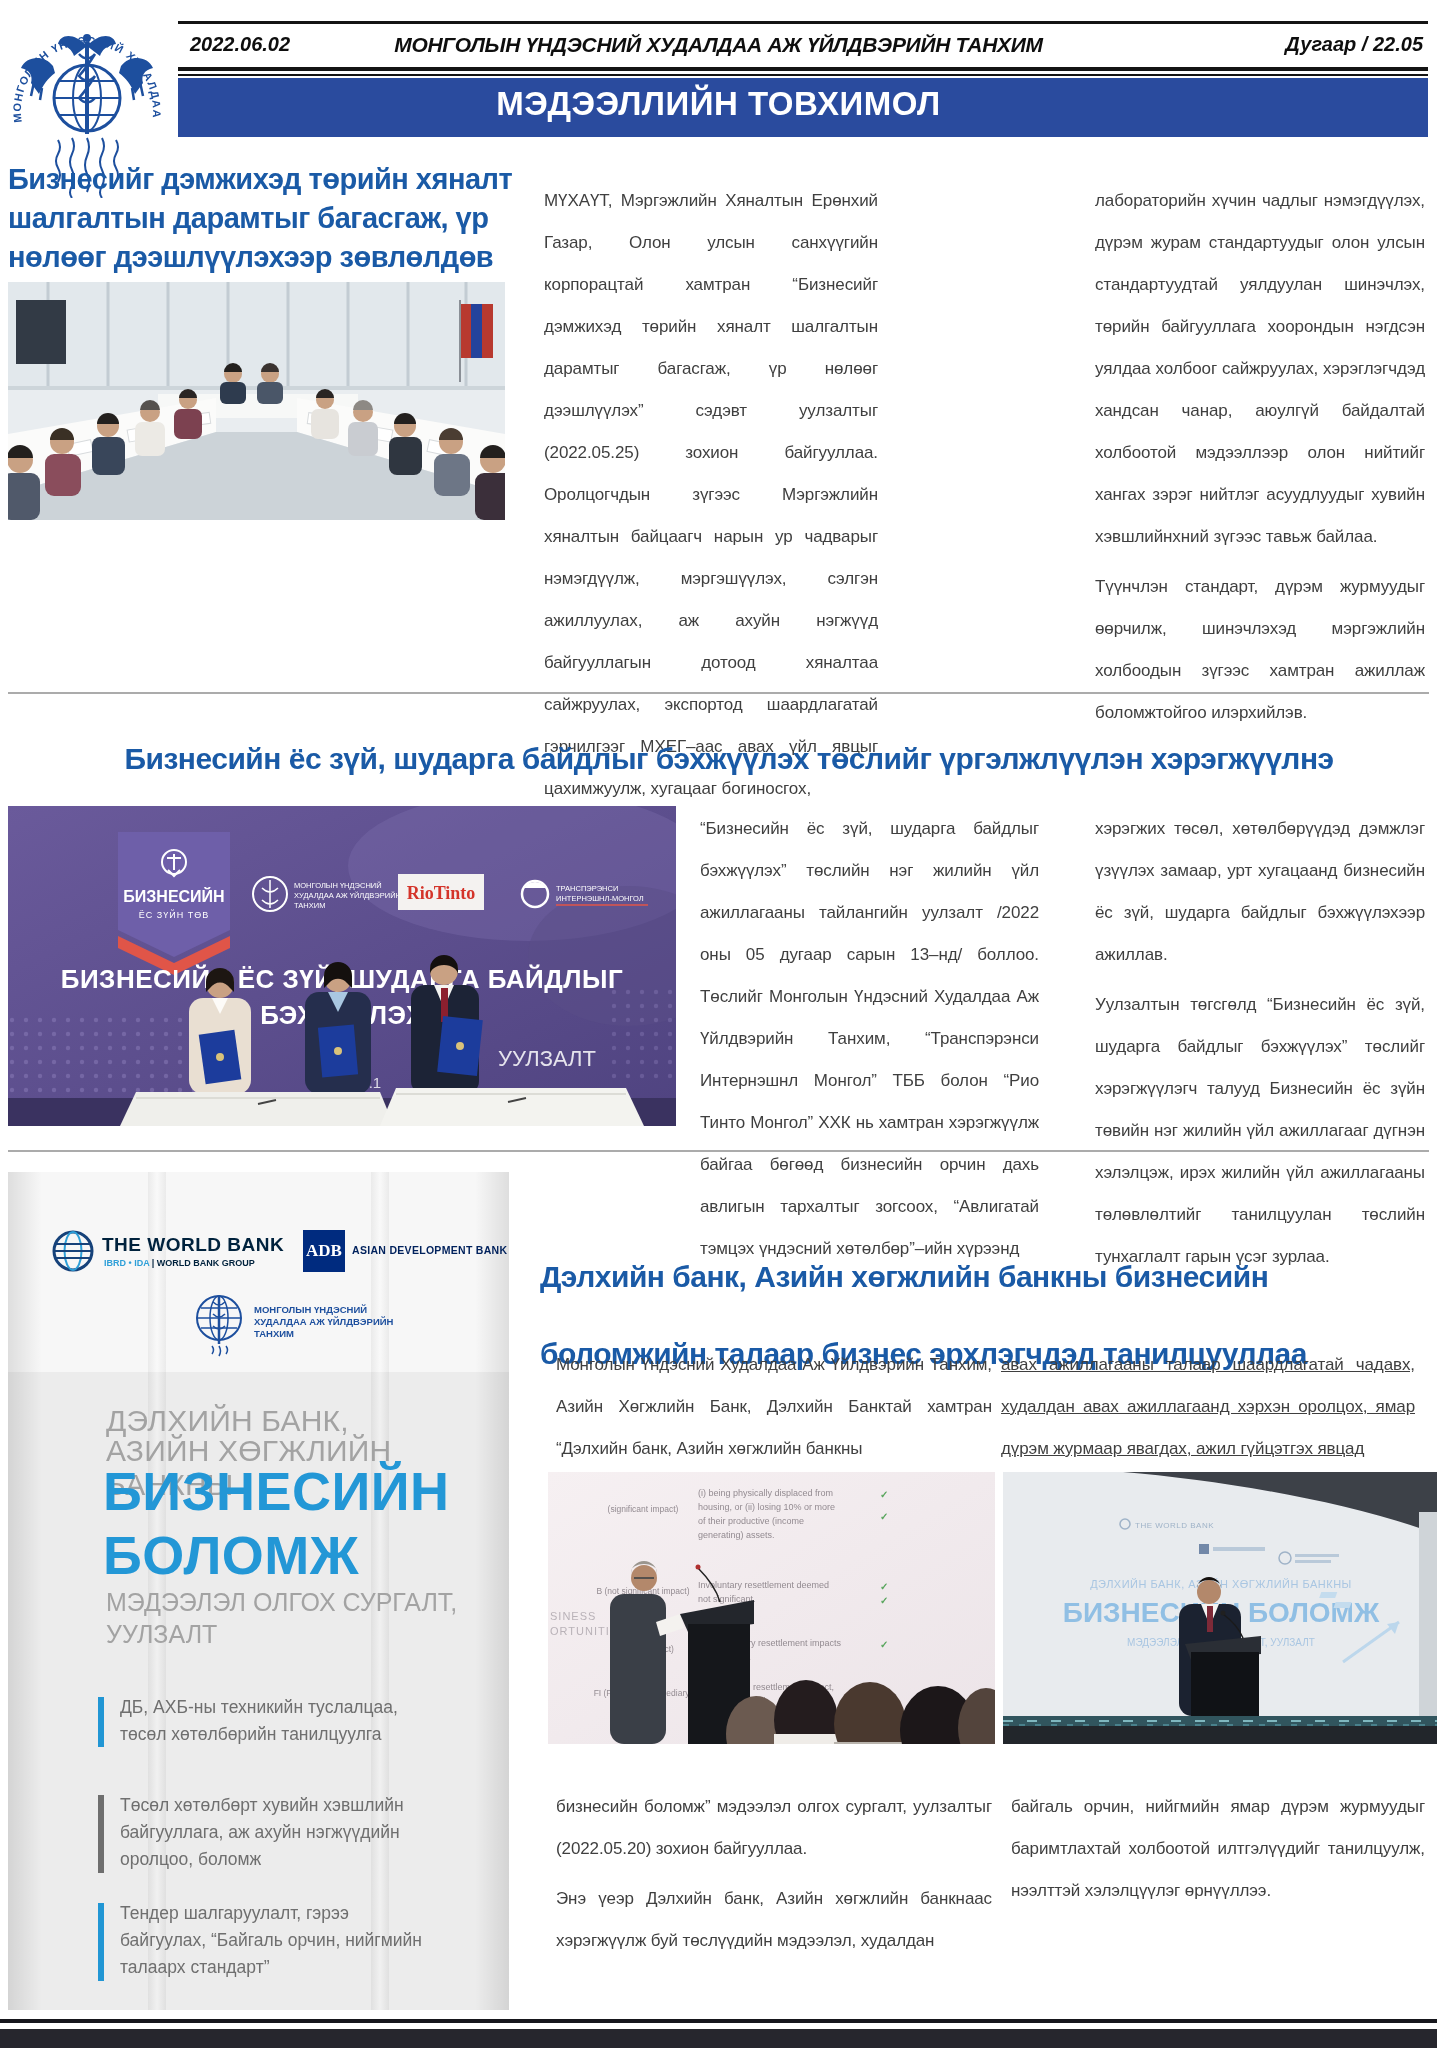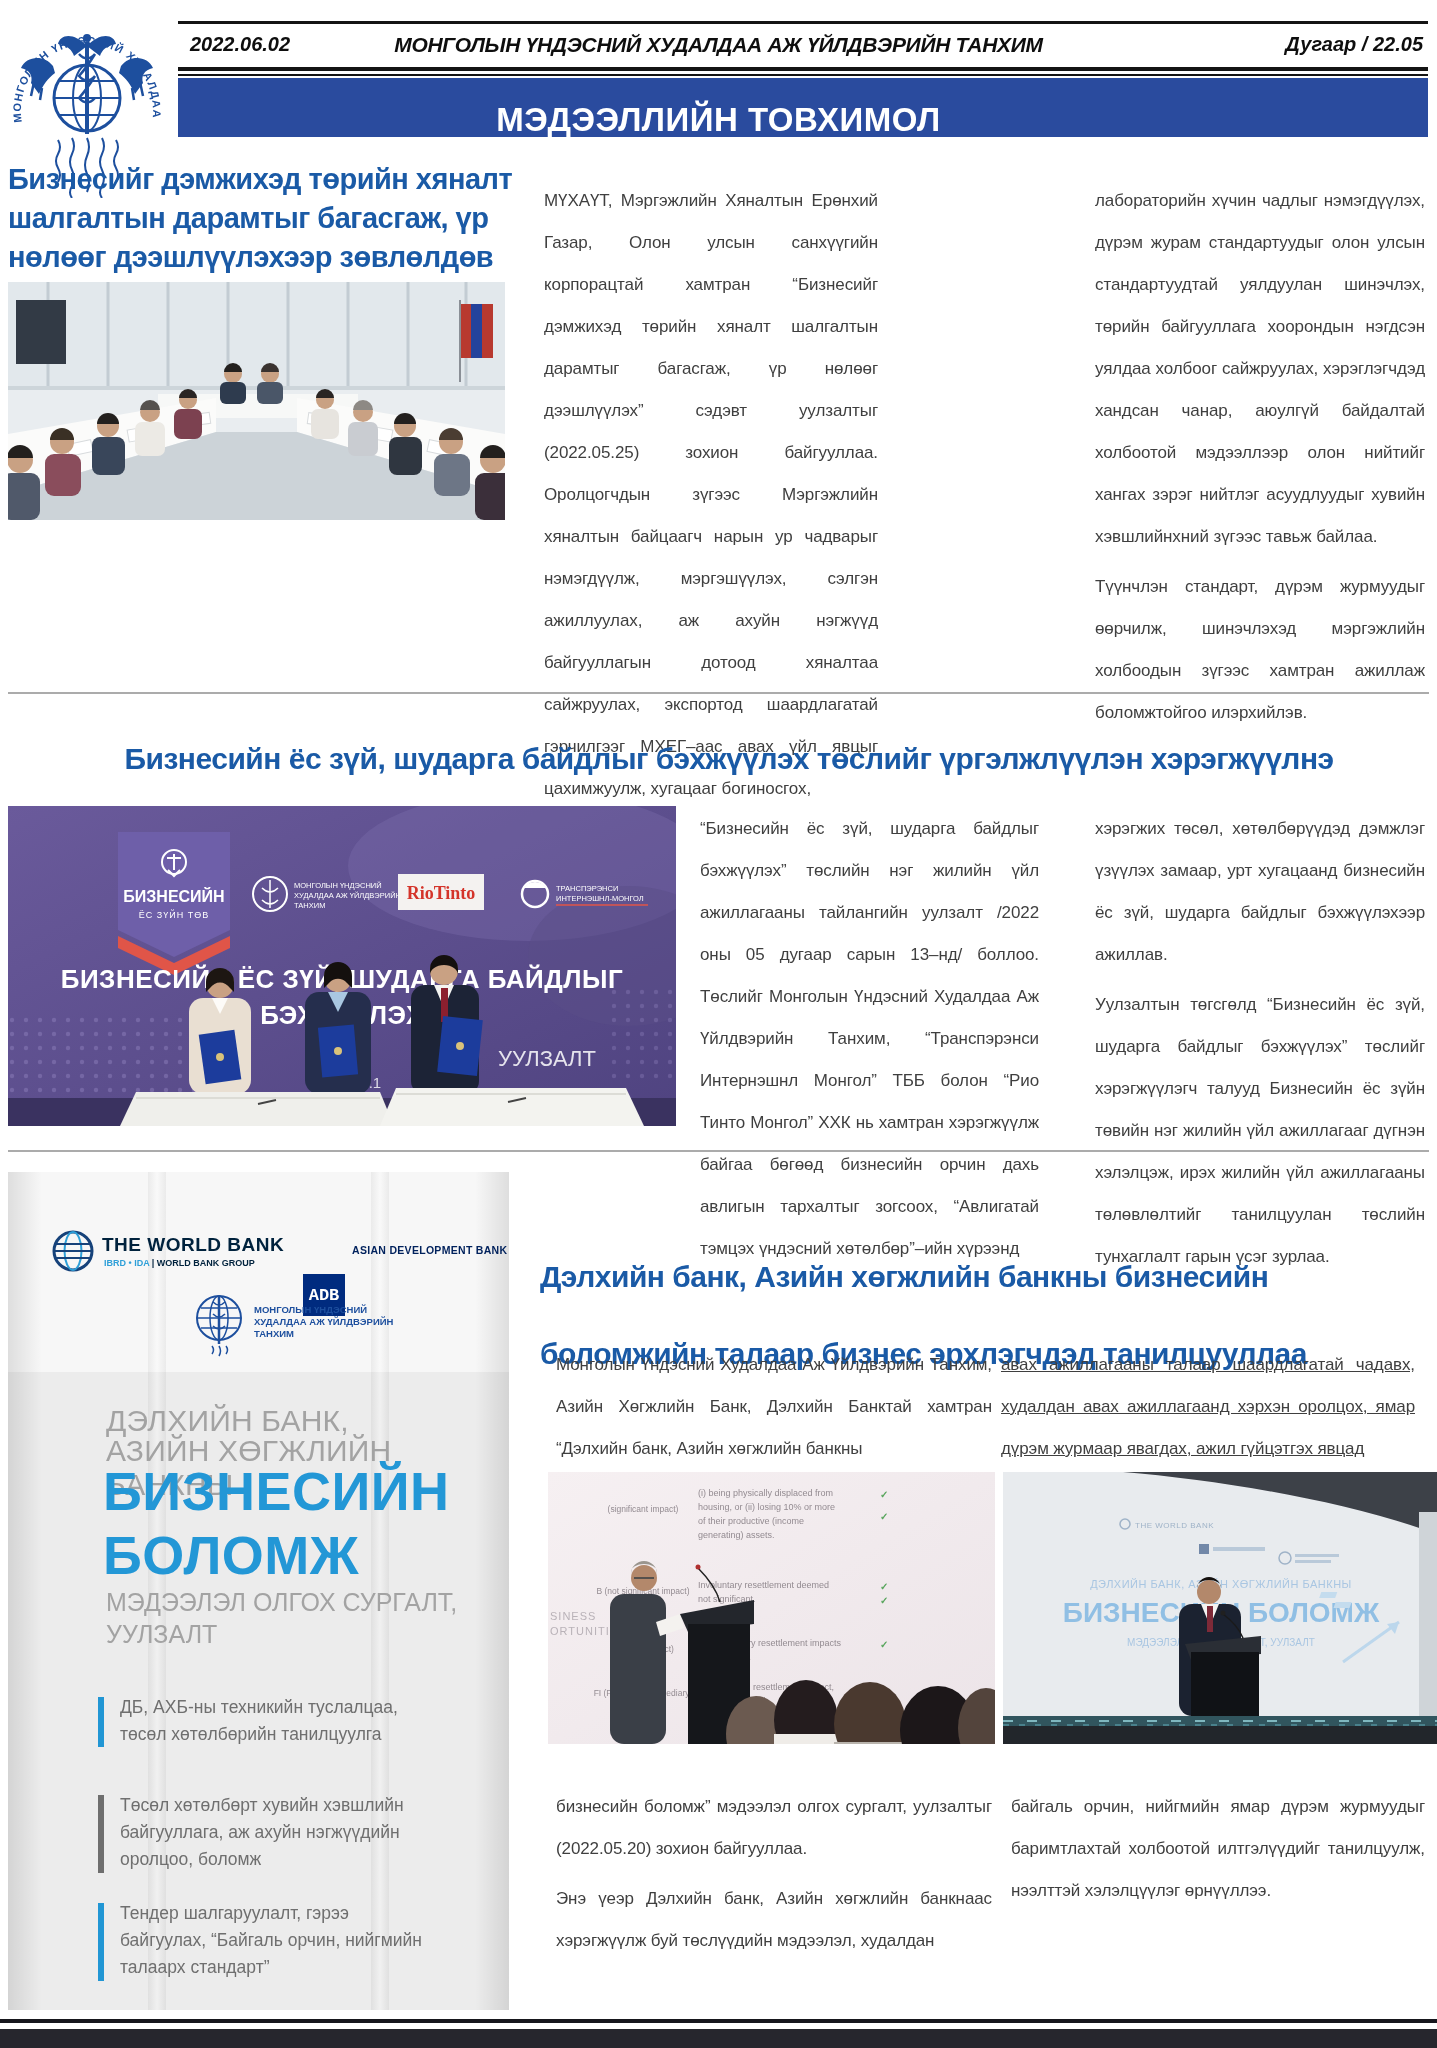--- a/index.html
+++ b/index.html
@@ -11,21 +11,21 @@
   .rule{position:absolute;background:#141414;}
   #rule-top{left:178px;right:9px;top:21px;height:3px;}
   #rule-mid-a{left:178px;right:9px;top:67px;height:4px;}
   #rule-mid-b{left:178px;right:9px;top:74px;height:2px;}
   .mast{font-style:italic;font-weight:bold;color:#0e0e0e;font-size:20px;}
   #mast-date{left:190px;top:33px;}
   #mast-org{left:0;right:0;top:33px;text-align:center;font-size:21px;letter-spacing:-0.3px;}
   #mast-issue{right:14px;top:33px;}
   #banner-bg{left:178px;right:9px;top:78px;height:59px;background:#2a4b9e;}
   #banner-text{left:0;right:0;top:85px;text-align:center;color:#fff;font-weight:bold;
-               font-size:33px;letter-spacing:0.5px;margin-top:16px;}
+               font-size:33px;letter-spacing:0.5px;}
 
   
   #main-logo{left:6px;top:2px;width:162px;height:196px;}
 
   
   .art-title{position:absolute;color:#1a5aa6;font-weight:bold;letter-spacing:-0.5px;}
   .a-col{position:absolute;text-align:justify;font-size:17px;line-height:42px;
          color:#3f3f3f;letter-spacing:-0.1px;}
   .a-col p{margin:8px;}
   .divider{position:absolute;left:8px;right:8px;height:2px;background:#ababab;}
@@ -60,22 +60,22 @@
      background:linear-gradient(90deg,rgba(0,0,0,.10),rgba(0,0,0,0));}
   #poster .shade-r{position:absolute;right:0;top:0;width:34px;height:100%;
      background:linear-gradient(270deg,rgba(0,0,0,.10),rgba(0,0,0,0));}
   #poster .fold{position:absolute;top:0;width:18px;height:100%;
      background:linear-gradient(90deg,rgba(0,0,0,.05),rgba(255,255,255,.25),rgba(0,0,0,.05));}
   #wb-globe{position:absolute;left:42px;top:56px;width:46px;height:46px;}
   #wb-name{position:absolute;left:94px;top:62px;font-size:19px;font-weight:bold;color:#00223d;letter-spacing:0.5px;}
   #wb-sub{position:absolute;left:96px;top:86px;font-size:9px;font-weight:bold;color:#00223d;}
   #wb-sub .blue{color:#2e9fd8;}
   #adb-box{position:absolute;left:295px;top:58px;width:42px;height:42px;background:#002b7f;
-           color:#fff;font-family:Liberation Mono, monospace;font-weight:bold;font-size:17px;
-           display:flex;align-items:center;justify-content:center;margin-top:44px;}
+           color:#fff;font-family:Liberation Serif, serif;font-weight:bold;font-size:17px;
+           display:flex;align-items:center;justify-content:center;}
   #adb-name{position:absolute;left:344px;top:72px;font-size:10.5px;font-weight:bold;color:#00215c;letter-spacing:0.3px;}
   #poster-chamber{position:absolute;left:182px;top:120px;width:58px;height:70px;}
   #poster-chamber-text{position:absolute;left:246px;top:132px;font-size:9.5px;font-weight:bold;
        color:#1d4f9e;line-height:12px;}
   .poster-head{position:absolute;left:98px;color:#a3a3a3;font-size:30px;letter-spacing:0.2px;}
   #poster-head1{top:232px;}
   #poster-head2{top:262px;}
   .poster-big{position:absolute;left:95px;color:#2397d6;font-weight:bold;font-size:54px;letter-spacing:0.5px;}
   #poster-big1{top:288px;}
   #poster-big2{top:352px;}

